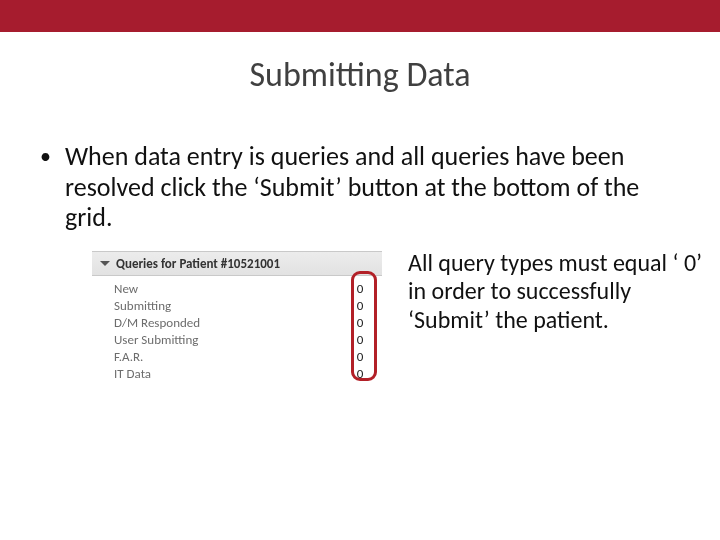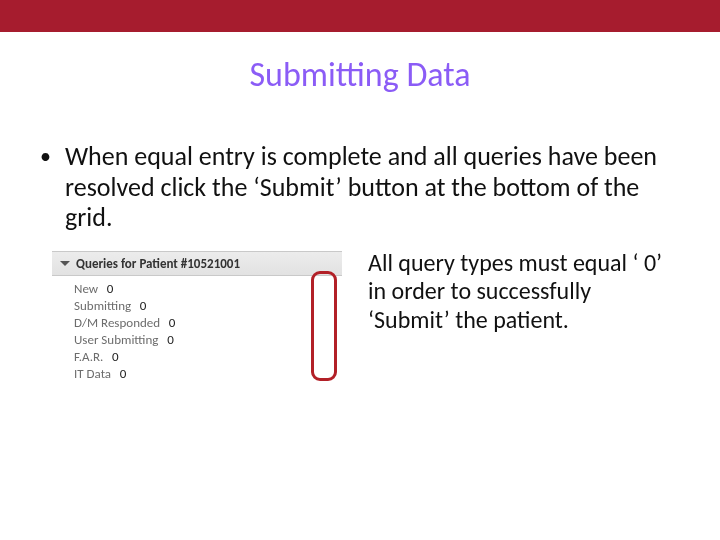--- a/index.html
+++ b/index.html
@@ -12,21 +12,21 @@
     overflow: hidden;
   }
   .top-bar {
     width: 100%;
     height: 32px;
     background: #a61c2e;
   }
   .slide-title {
     text-align: center;
     font-size: 34px;
-    color: #8b5cf6;
+    color: #404040;
     margin-top: 22px;
     font-weight: 400;
   }
   .bullet-block {
     margin: 46px 40px 0 40px;
   }
   .bullet-item {
     display: flex;
     align-items: flex-start;
     font-size: 26px;
@@ -35,21 +35,21 @@
   }
   .bullet-dot {
     margin-right: 14px;
     margin-top: 2px;
     font-size: 22px;
     line-height: 1.3;
   }
   .lower {
     display: flex;
     margin-top: 18px;
-    padding-left: 52px;
+    padding-left: 92px;
   }
   .panel {
     width: 290px;
     background: #fff;
     position: relative;
   }
   .panel-header {
     background: linear-gradient(#ececec,#e2e2e2);
     border-top: 1px solid #c9c9c9;
     border-bottom: 1px solid #c9c9c9;
@@ -66,21 +66,21 @@
     border-top: 5px solid #555;
     border-left: 5px solid transparent;
     border-right: 5px solid transparent;
     margin-right: 6px;
   }
   .queries-list {
     padding: 4px 10px 6px 22px;
   }
   .q-row {
     display: flex;
-    justify-content: flex-start;
+    justify-content: space-between;
     font-size: 13px;
     color: #6d6d6d;
     padding: 1px 0;
   }
   .q-val {
     width: 24px;
     text-align: center;
     color: #222;
   }
   .highlight-box {
@@ -105,21 +105,21 @@
 </head>
 <body>
 
 <div class="top-bar"></div>
 
 <h1 class="slide-title">Submitting Data</h1>
 
 <div class="bullet-block">
   <div class="bullet-item">
     <span class="bullet-dot">•</span>
-    <span>When equal entry is complete and all queries have been resolved click the ‘Submit’ button at the bottom of the grid.</span>
+    <span>When data entry is queries and all queries have been resolved click the ‘Submit’ button at the bottom of the grid.</span>
   </div>
 </div>
 
 <div class="lower">
   <div class="panel">
     <div class="panel-header">
       <span class="arrow-icon"></span>
       <span>Queries for Patient #10521001</span>
     </div>
     <div class="queries-list">

